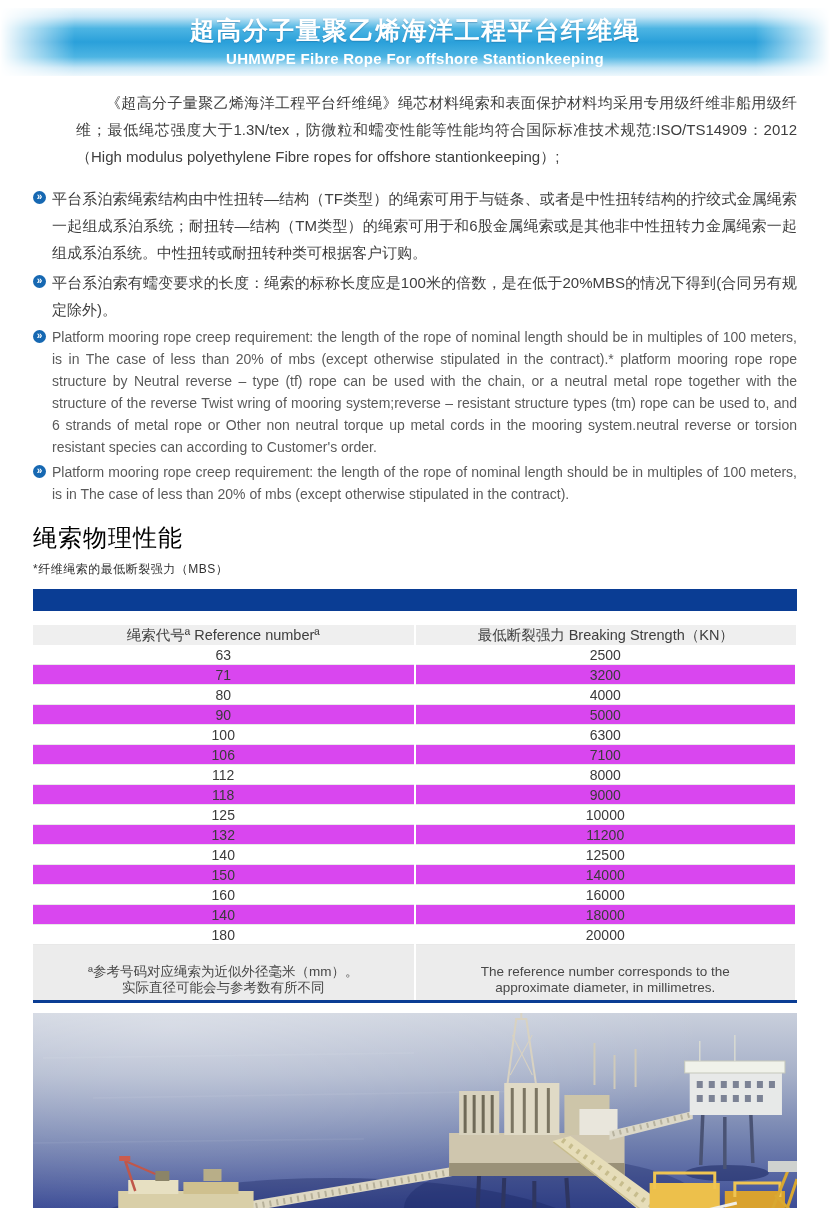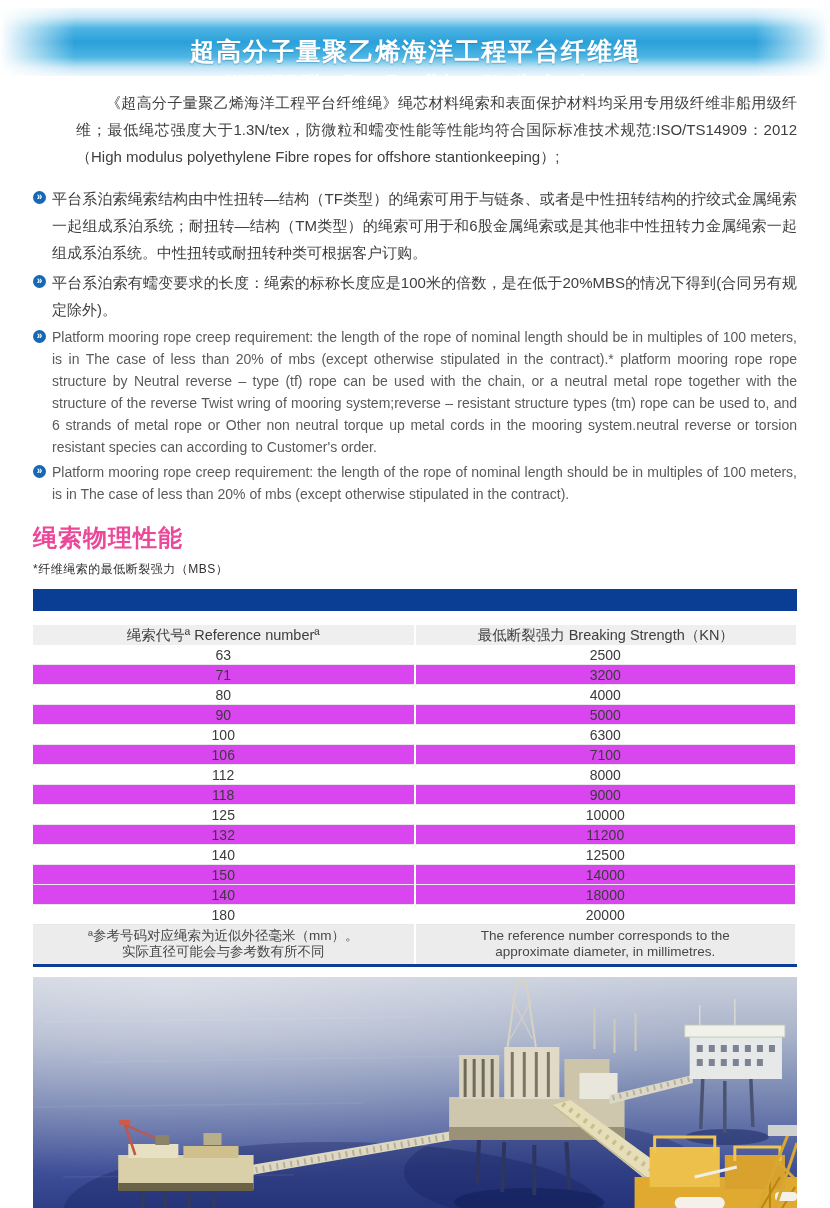--- a/index.html
+++ b/index.html
@@ -10,60 +10,60 @@
   }
   .page{width:830px;height:1208px;position:relative;background:#fff;}
 
   
   .banner{
     margin-top:8px;height:68px;text-align:center;color:#fff;
     background:linear-gradient(180deg,#eef8fd 0%,#c6e6f6 13%,#4db5e3 30%,#2aa0da 50%,#4db5e3 72%,#c6e6f6 88%,#eef8fd 100%);
     -webkit-mask-image:linear-gradient(90deg,rgba(0,0,0,0) 0%,#000 9%,#000 91%,rgba(0,0,0,0) 100%);
             mask-image:linear-gradient(90deg,rgba(0,0,0,0) 0%,#000 9%,#000 91%,rgba(0,0,0,0) 100%);
   }
-  .banner-title{font-size:25px;font-weight:bold;padding-top:27px;letter-spacing:1.5px;
+  .banner-title{font-size:25px;font-weight:bold;padding-top:6px;letter-spacing:1.5px;
     text-shadow:0 1px 1px rgba(20,90,140,.35);}
   .banner-sub{font-size:15px;font-weight:bold;margin-top:3px;letter-spacing:.3px;}
 
   
   .content{padding:0 33px;}
   .intro{margin-top:13px;font-size:15px;line-height:27px;color:#3e3e3e;
     text-align:justify;text-indent:2em;margin-left:43px;}
 
   .bullets{list-style:none;margin:5px 0 0;padding:0;}
   .bullet{position:relative;padding-left:19px;text-align:justify;margin-top:3px;}
   .bullet .dot{
     position:absolute;left:0;top:6px;width:13px;height:13px;border-radius:50%;
     background:#1668b2;color:#fff;font-size:10px;line-height:12px;text-align:center;
     font-weight:bold;
   }
   .bullet.en .dot{top:4px;}
   .bullet.zh{font-size:15px;line-height:27px;color:#3e3e3e;}
   .bullet.en{font-size:14px;line-height:22px;color:#5a5a5a;}
 
-  .section-heading{margin-top:17px;font-size:24px;color:#ec4899;font-weight:bold;letter-spacing:1px;}
+  .section-heading{margin-top:17px;font-size:24px;color:#000000;font-weight:normal;letter-spacing:1px;}
   .section-sub{margin-top:7px;font-size:12px;color:#2f2f2f;letter-spacing:.5px;}
 
   
   .tbl-band{margin-top:11px;height:22px;background:#0a3d94;}
   table.strength{width:100%;border-collapse:collapse;margin-top:14px;table-layout:fixed;}
   table.strength th{
     background:#efefef;font-weight:normal;font-size:14.5px;color:#3e3e3e;
     height:20px;padding:0;border-right:2px solid #fff;
   }
   table.strength th:last-child{border-right:none;}
   table.strength td{
     text-align:center;font-size:14px;color:#3a3a3a;height:19px;padding:0;
     border-bottom:1px solid #e8e8e8;border-right:2px solid #fff;
   }
   table.strength td:last-child{border-right:2px solid #fff;}
   table.strength tbody tr.alt td{background:#d946ef;}
   table.strength tfoot td{
     background:#ececec;font-size:13.5px;line-height:16px;color:#484848;
-    text-align:center;padding:3px 0 4px;border-bottom:3px solid #0a3d94;height:auto;
+    text-align:center;padding:19px 0 4px;border-bottom:3px solid #0a3d94;height:auto;
   }
   .footline{display:block;}
 
   
   .photo{margin-top:10px;height:276px;border-bottom:2px solid #2c3f9a;overflow:hidden;}
   .photo svg{display:block;width:100%;height:100%;}
 </style>
 </head>
 <body>
 
@@ -149,20 +149,24 @@
             <td>132</td>
             <td>11200</td>
           </tr>
           <tr>
             <td>140</td>
             <td>12500</td>
           </tr>
           <tr class="alt">
             <td>150</td>
             <td>14000</td>
+          </tr>
+          <tr>
+            <td>160</td>
+            <td>16000</td>
           </tr>
           <tr class="alt">
             <td>140</td>
             <td>18000</td>
           </tr>
           <tr>
             <td>180</td>
             <td>20000</td>
           </tr>
         </tbody>

